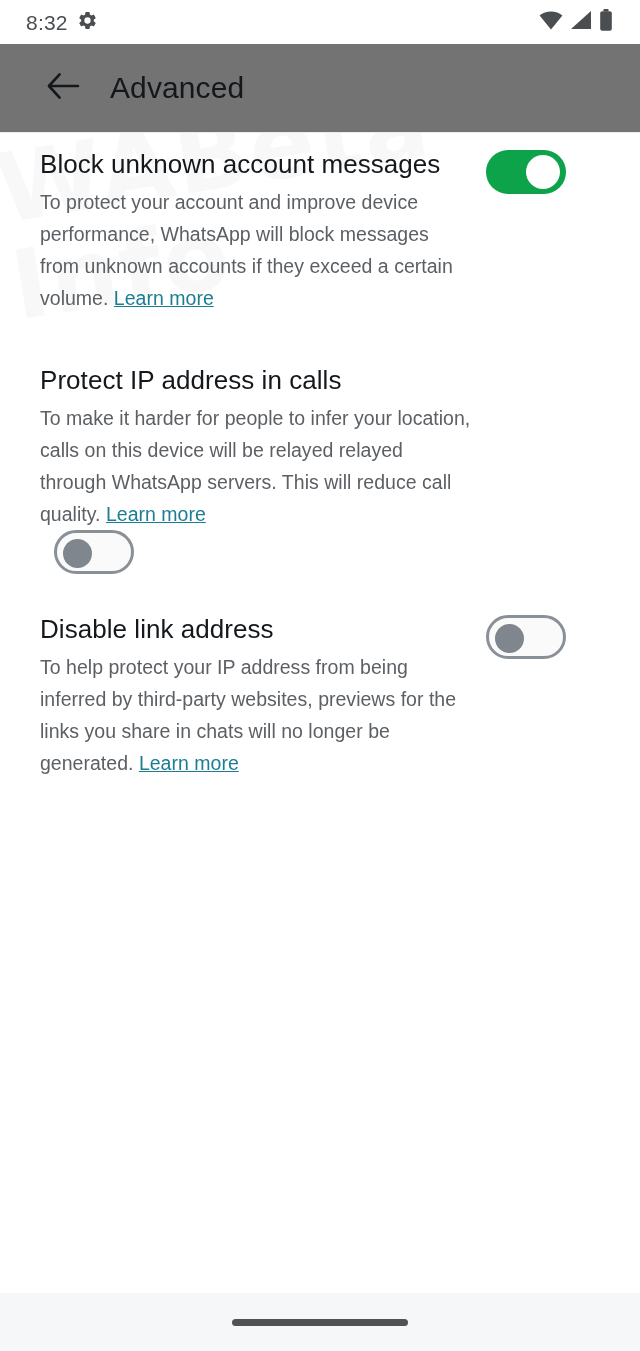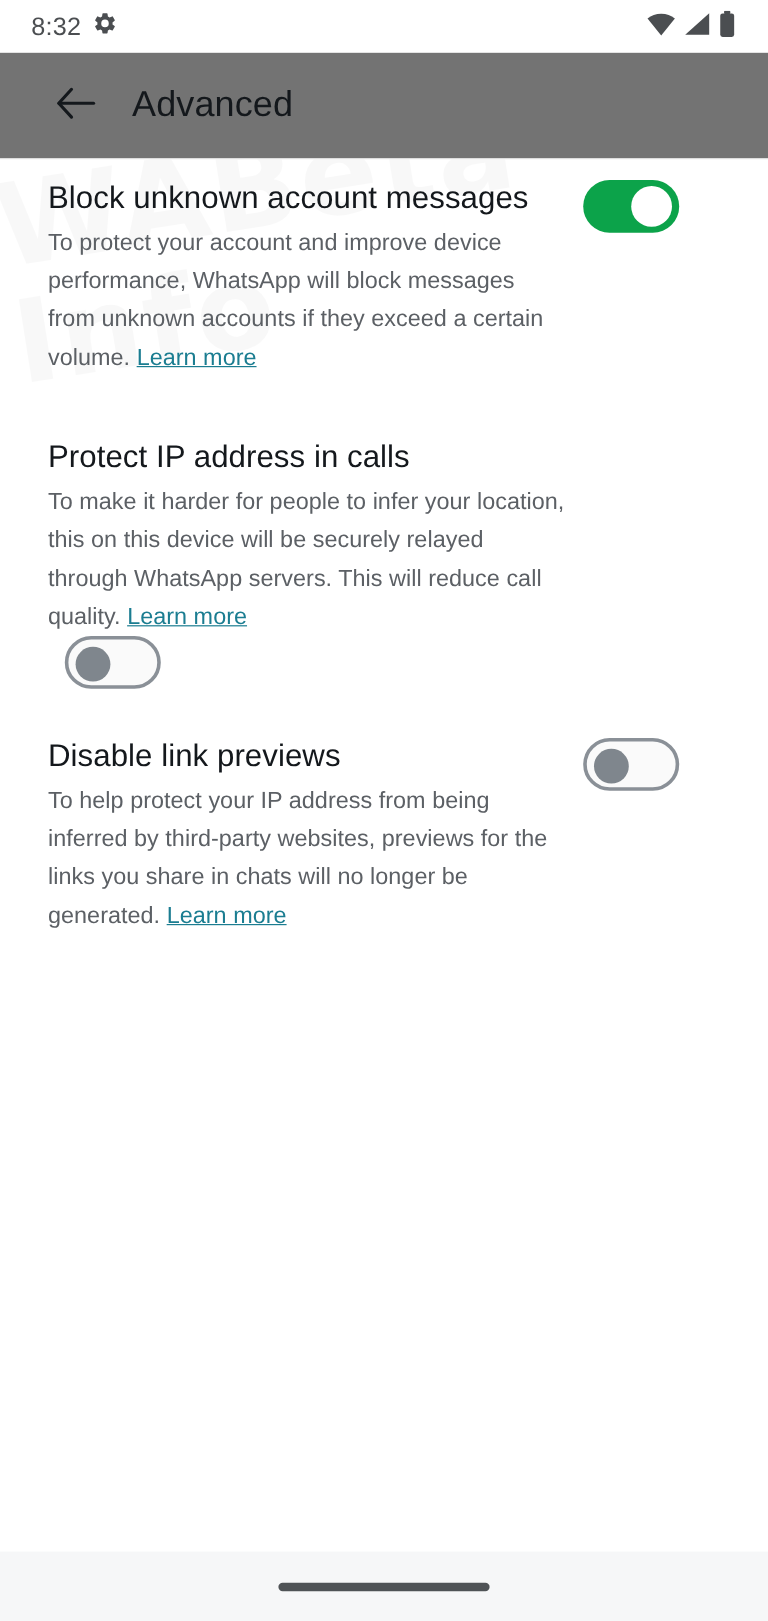--- a/index.html
+++ b/index.html
@@ -262,30 +262,30 @@
         <div class="setting-desc"><span>To protect your account and improve device performance, WhatsApp will block messages from unknown accounts if they exceed a certain volume. </span><span class="learn-more">Learn more</span></div>
       </div>
       <div class="toggle on">
         <div class="knob"></div>
       </div>
     </div>
 
     <div class="setting-row" style="margin-top:52px;flex-direction:column;">
       <div class="setting-texts">
         <div class="setting-title">Protect IP address in calls</div>
-        <div class="setting-desc"><span>To make it harder for people to infer your location, this on this device will be securely relayed through WhatsApp servers. This will reduce call quality. </span><span class="learn-more">Learn more</span></div>
+        <div class="setting-desc"><span>To make it harder for people to infer your location, calls on this device will be relayed relayed through WhatsApp servers. This will reduce call quality. </span><span class="learn-more">Learn more</span></div>
       </div>
       <div class="toggle off">
         <div class="knob"></div>
       </div>
     </div>
 
     <div class="setting-row" style="margin-top:41px;">
       <div class="setting-texts">
-        <div class="setting-title">Disable link previews</div>
+        <div class="setting-title">Disable link address</div>
         <div class="setting-desc"><span>To help protect your IP address from being inferred by third-party websites, previews for the links you share in chats will no longer be generated. </span><span class="learn-more">Learn more</span></div>
       </div>
       <div class="toggle off">
         <div class="knob"></div>
       </div>
     </div>
 
   </div>
 
   <div id="nav-bar">

